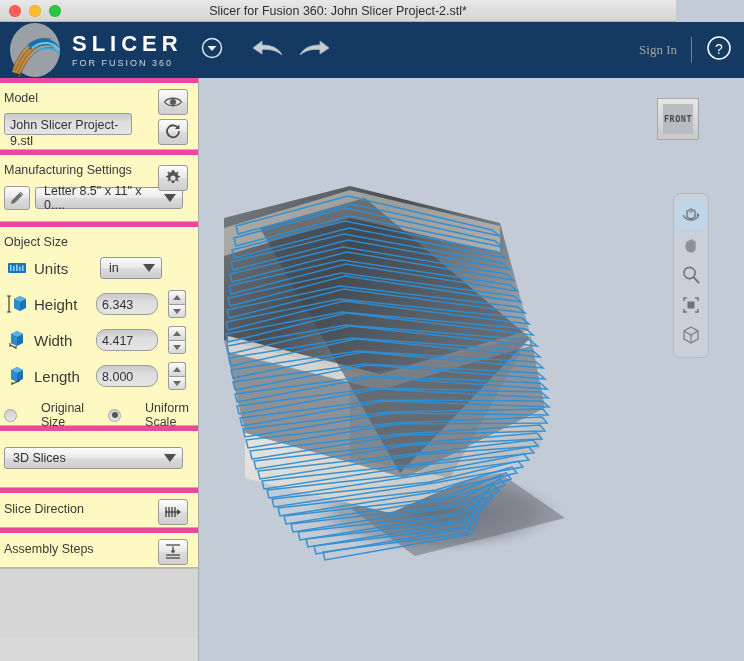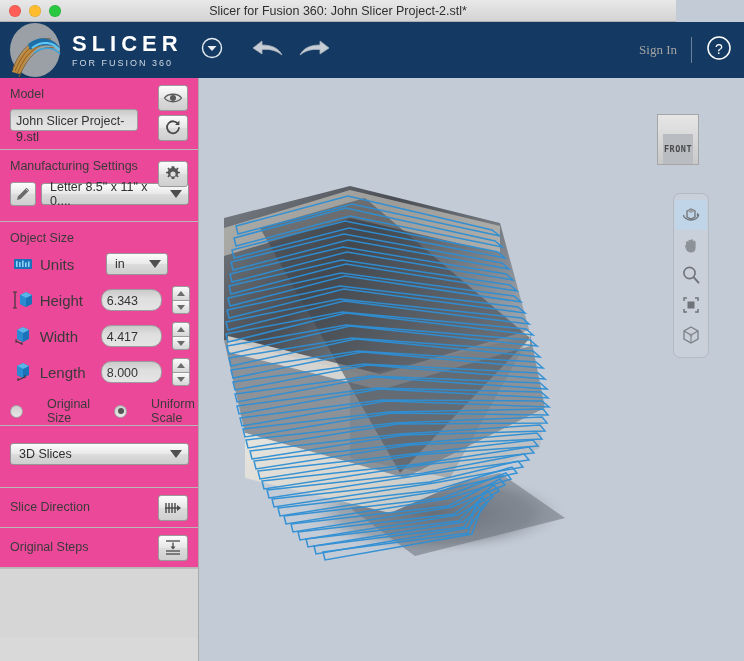--- a/index.html
+++ b/index.html
@@ -54,24 +54,24 @@
   #hdr-divider { width: 1px; height: 26px; background: #6d8099; }
   #help-btn { margin-left: 14px; }
 
   
   #sidebar {
     position: absolute; left: 0; top: 78px; width: 199px; height: 583px;
     background: #d9d9d9;
     border-right: 1px solid #a9a9a9;
   }
   .section {
-    background: #ec4899;
+    background: #fef9c3;
     border-bottom: 1px solid #b7b7b7;
-    border-top: 1px solid #ec4899;
-    padding: 8px 8px 10px 10px;
+    border-top: 5px solid #ec4899;
+    padding: 8px 8px 10px 4px;
     position: relative;
   }
   .sec-title { font-size: 12.5px; color: #3a3a3a; }
   .row { display: flex; align-items: center; }
 
   
   .btn {
     background: linear-gradient(to bottom, #fdfdfd 0%, #e6e6e6 50%, #dcdcdc 51%, #cfcfcf 100%);
     border: 1px solid #9a9a9a;
     border-radius: 3px;
@@ -169,24 +169,24 @@
     background: #d6d6d6; height: 70px; border-top: 1px solid #bdbdbd;
   }
 
   
   #viewport {
     position: absolute; left: 200px; top: 78px; width: 544px; height: 583px;
     background: #c3cbd6;
     overflow: hidden;
   }
   #front-cube {
-    position: absolute; left: 457px; top: 36px; width: 42px; height: 51px;
+    position: absolute; left: 457px; top: 20px; width: 42px; height: 42px;
     background: linear-gradient(to bottom, #e6e6e6, #c9c9c9);
     border: 1px solid #a6a6a6;
-    display: flex; align-items: flex-end; justify-content: center;
+    display: flex; align-items: center; justify-content: center;
     cursor: pointer;
   }
   #front-cube-inner {
     width: 30px; height: 30px; background: #b9bcc0;
     display: flex; align-items: center; justify-content: center;
     font-size: 8.5px; font-weight: bold; color: #4a4a4a; letter-spacing: 0.5px;
     font-family: "DejaVu Sans Mono", monospace;
   }
   #navbar {
     position: absolute; left: 473px; top: 115px; width: 36px; height: 165px;
@@ -425,21 +425,21 @@
             <path d="M9 3 L9 13"></path>
             <path d="M12 3 L12 13"></path>
           <path d="M2 8 L16 8"></path>
         </g>
         <path d="M14 5 L18 8 L14 11 Z" fill="#4a4a4a"></path>
       </svg>
     </div>
   </div>
 
   <div class="section" id="sec-assembly">
-    <div class="sec-title">Original Steps</div>
+    <div class="sec-title">Assembly Steps</div>
     <div class="btn sq" id="assembly-btn">
       <svg width="18" height="18" viewBox="0 0 18 18">
         <g stroke="#4a4a4a" stroke-width="1.3">
           <path d="M2 2 L16 2"></path>
           <path d="M9 3.5 L9 8"></path>
           <path d="M2 12 L16 12"></path>
           <path d="M2 15 L16 15"></path>
         </g>
         <path d="M6.5 7.5 L11.5 7.5 L9 10.5 Z" fill="#4a4a4a"></path>
       </svg>

